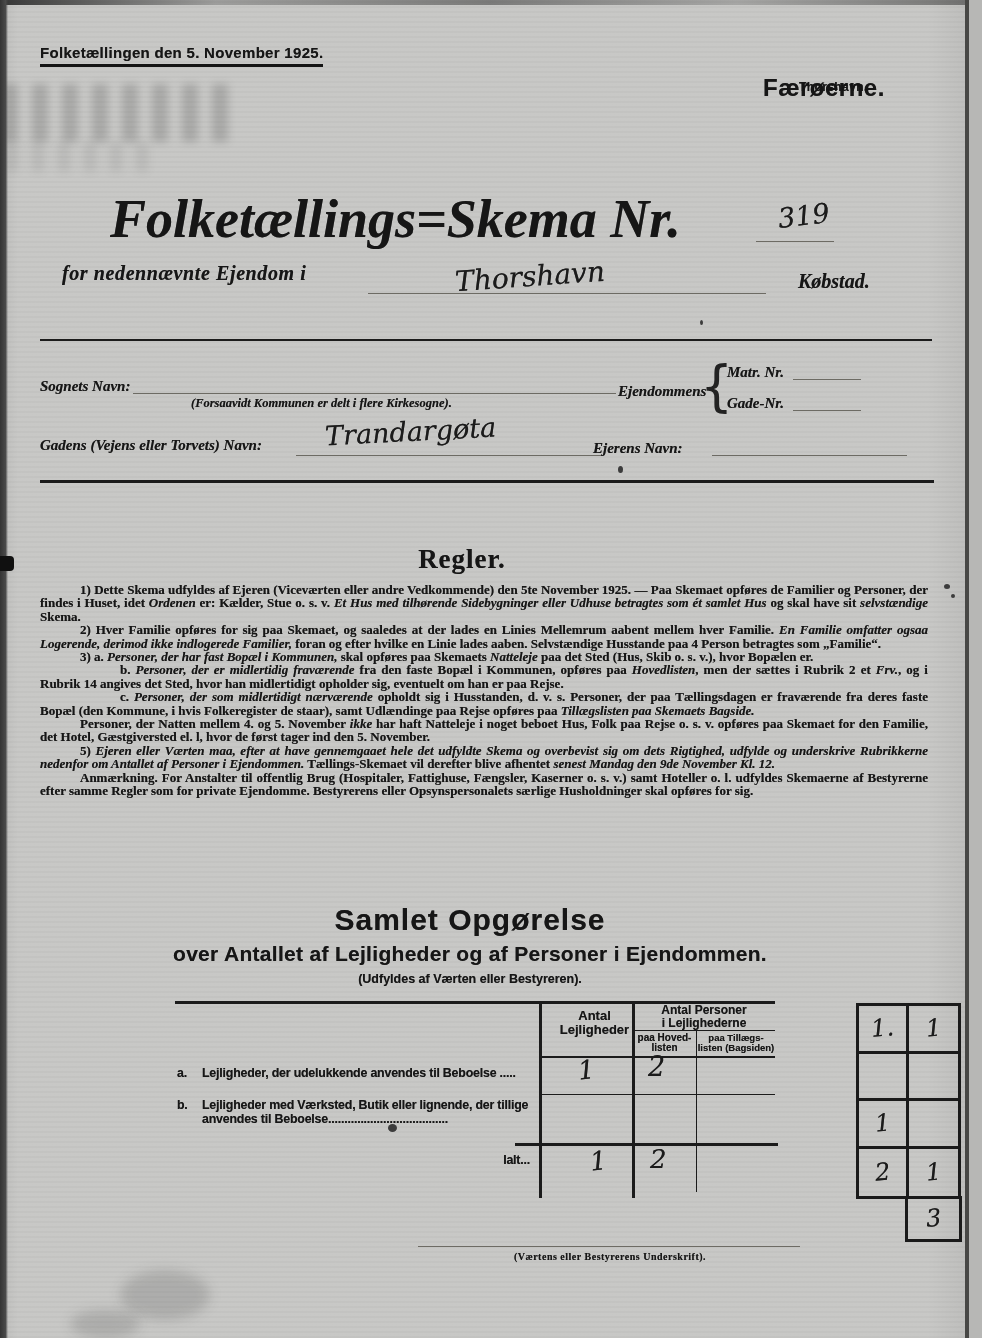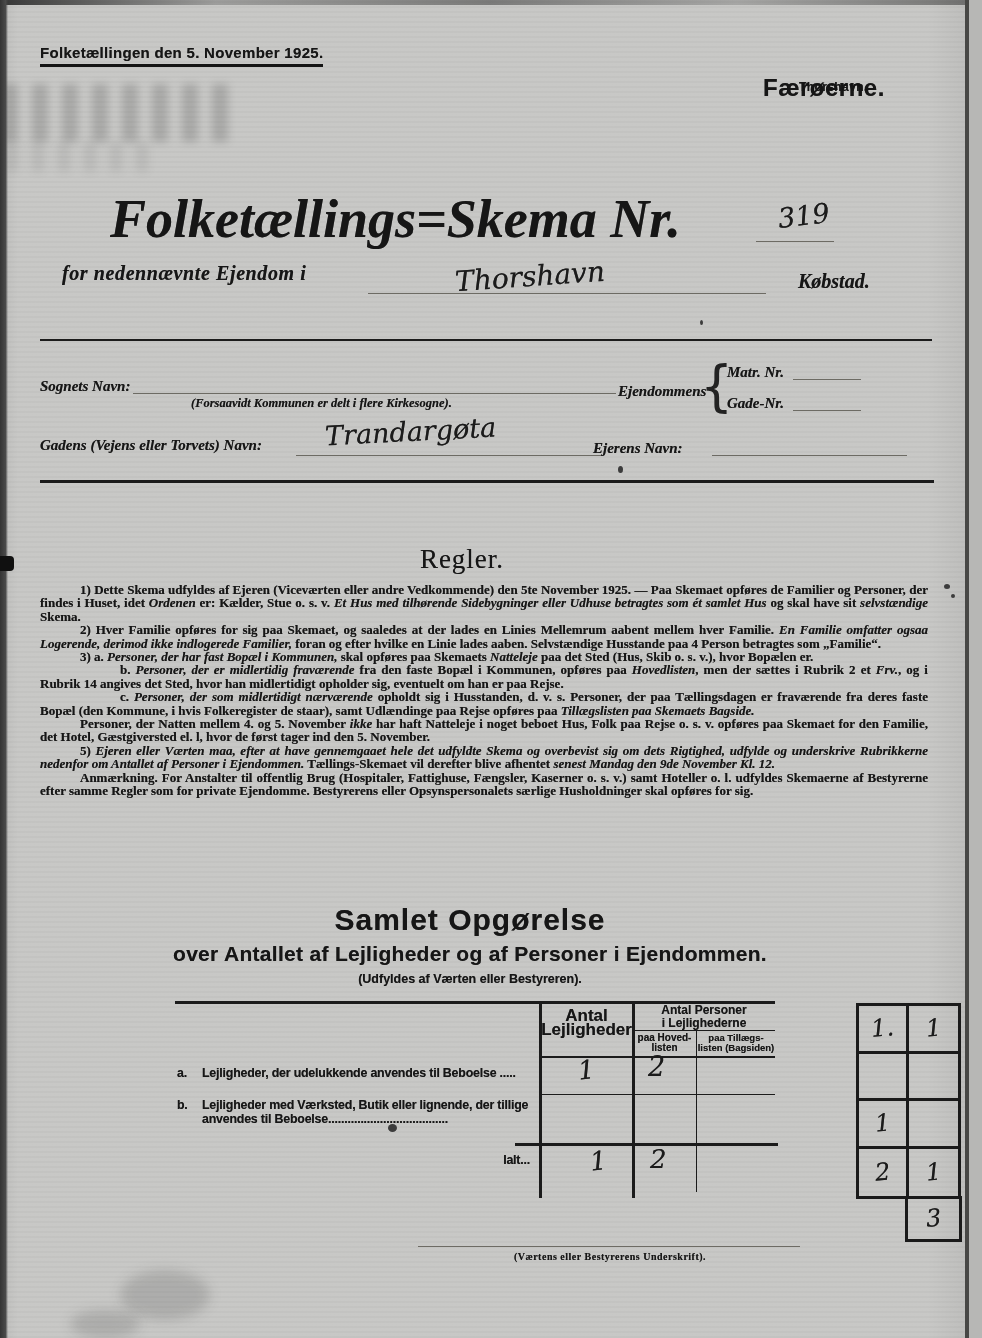--- a/index.html
+++ b/index.html
@@ -41,21 +41,21 @@
 
   
   .flabel{font-size:15px;font-weight:bold;font-style:italic;white-space:nowrap;}
   .fnote{font-size:12.5px;font-weight:bold;font-style:italic;}
   .brace{left:700px;top:356px;font-size:52px;font-weight:normal;color:#222;
      font-family:"DejaVu Sans", sans-serif;transform:scaleY(1.05);}
   .street-hw{left:325px;top:416px;font-size:27px;transform:rotate(-3deg);}
 
   
   .rules-heading{left:0;top:544px;width:924px;text-align:center;font-size:27px;
-     font-weight:normal;letter-spacing:1px;}
+     font-weight:bold;letter-spacing:1px;}
   .rules-block{left:40px;top:583px;width:888px;font-size:13px;line-height:13.4px;
      font-weight:bold;text-align:justify;}
   .rules-block p{margin:0;}
   .ind1{text-indent:40px;}
   .ind2{text-indent:80px;}
 
   
   .sum-title{left:80px;top:903px;width:780px;text-align:center;font-size:30px;letter-spacing:1px;}
   .sum-sub{left:80px;top:942px;width:780px;text-align:center;font-size:21px;letter-spacing:.3px;}
   .sum-note{left:80px;top:972px;width:780px;text-align:center;font-size:12.5px;}
@@ -165,21 +165,21 @@
 
   <div class="hline" style="left:175px;top:1001px;width:600px;height:3px;"></div>
   <div class="vline" style="left:539px;top:1001px;width:3px;height:197px;"></div>
   <div class="vline" style="left:632px;top:1001px;width:3px;height:197px;"></div>
   <div class="vline" style="left:696px;top:1031px;width:1px;height:161px;"></div>
   <div class="hline" style="left:633px;top:1030px;width:142px;height:1px;"></div>
   <div class="hline" style="left:540px;top:1056px;width:235px;height:2px;"></div>
   <div class="hline" style="left:540px;top:1094px;width:235px;height:1px;"></div>
   <div class="hline" style="left:515px;top:1143px;width:263px;height:3px;"></div>
 
-  <div class="abs th inktxt" style="left:540px;top:1009px;width:93px;font-size:17px;line-height:14px;white-space:pre-line;">Antal
+  <div class="abs th inktxt" style="left:540px;top:1009px;width:93px;font-size:13px;line-height:14px;white-space:pre-line;padding-left:8px;">Antal
 Lejligheder</div>
   <div class="abs th inktxt" style="left:633px;top:1004px;width:142px;font-size:12px;line-height:12.5px;">
     <span>Antal Personer</span><br>
     <span>i Lejlighederne</span>
   </div>
   <div class="abs th inktxt" style="left:633px;top:1033px;width:63px;font-size:10px;line-height:10px;">
     <span>paa Hoved-</span><br>
     <span>listen</span>
   </div>
   <div class="abs th inktxt" style="left:697px;top:1033px;width:78px;font-size:9.5px;line-height:10px;">

